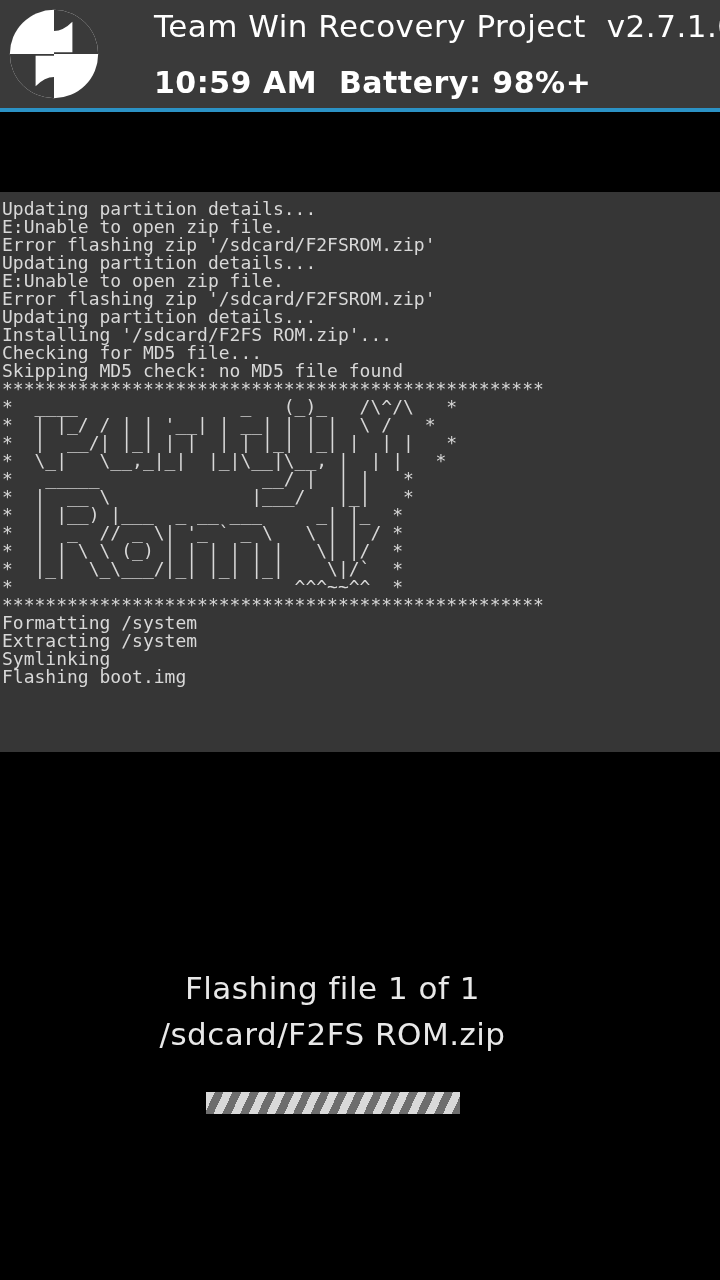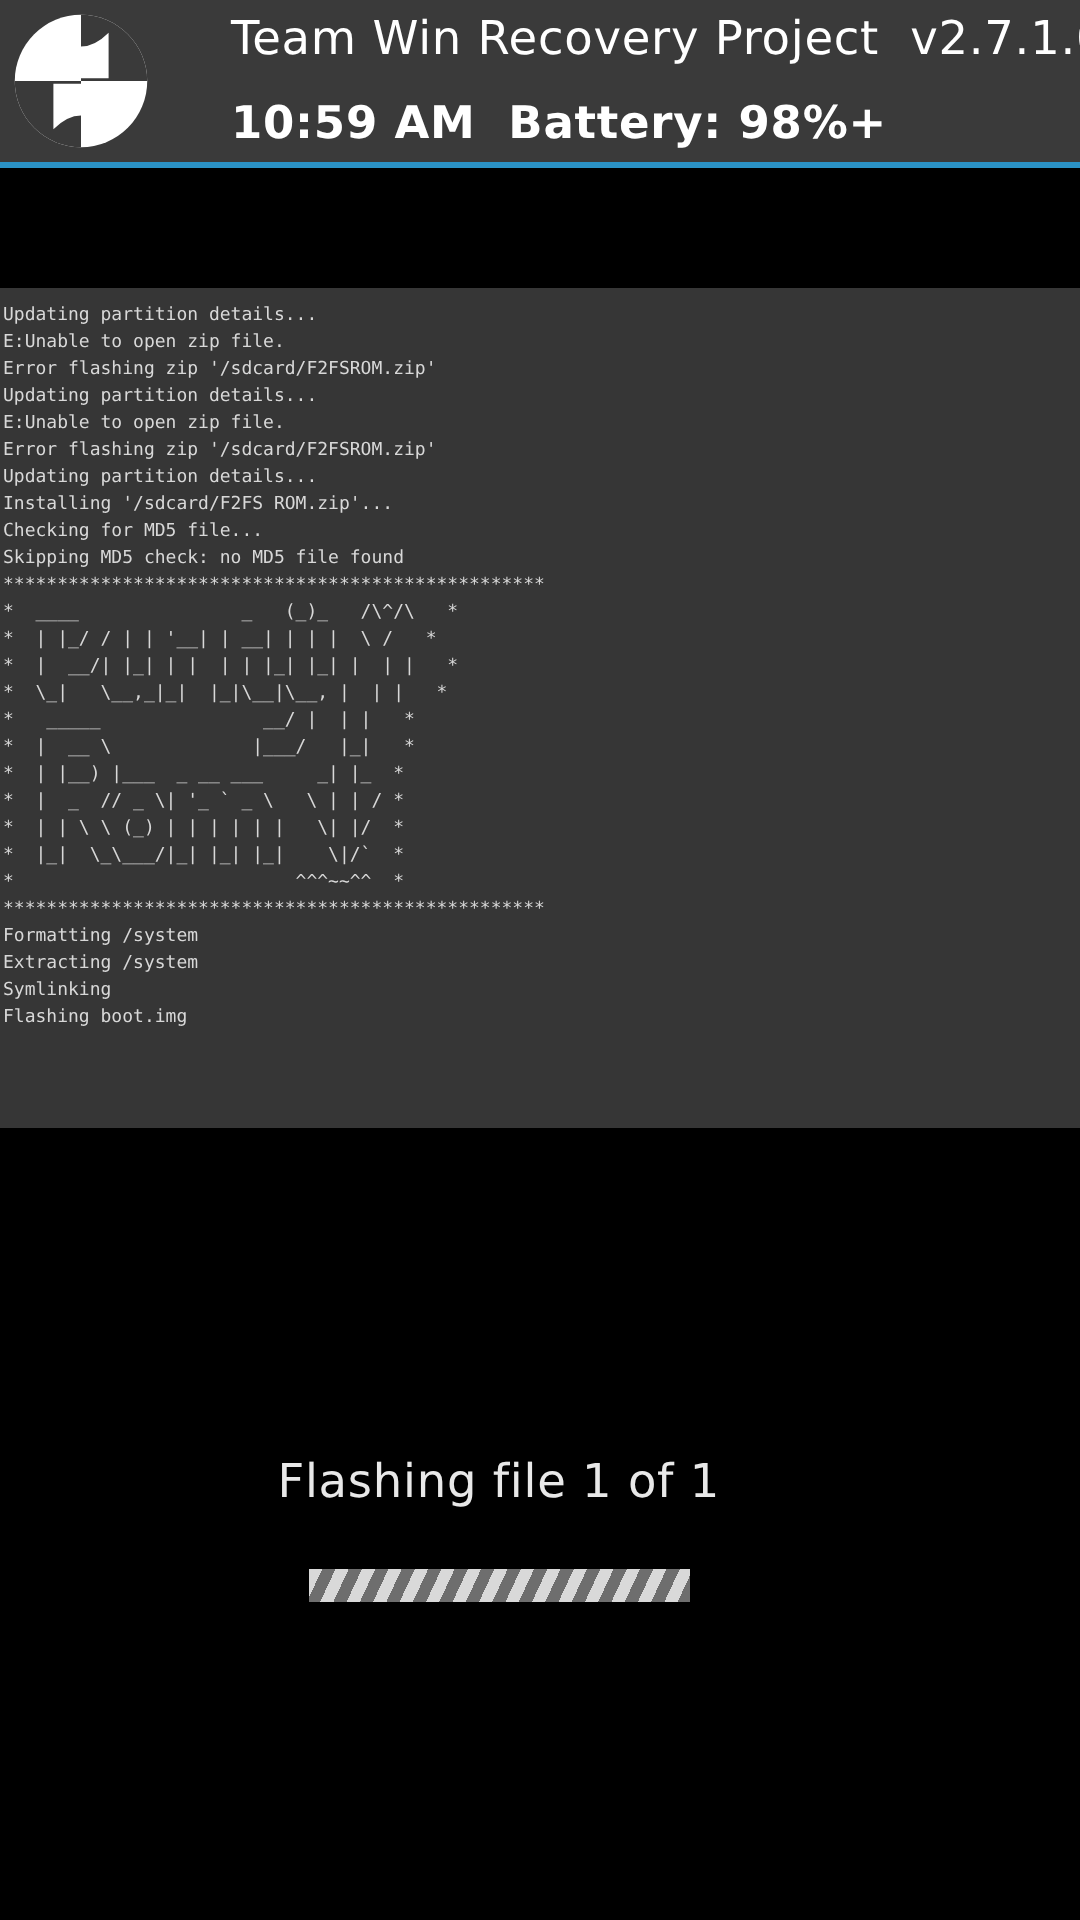--- a/index.html
+++ b/index.html
@@ -46,21 +46,21 @@
     background: #000;
     height: 80px;
   }
   .console {
     background: #363636;
     padding: 8px 2px 6px 2px;
     min-height: 560px;
   }
   .console pre {
     font-family: "DejaVu Sans Mono", "Courier New", monospace;
-    font-size: 12px;
+    font-size: 18px;
     line-height: 18px;
     color: #d8d8d8;
     white-space: pre;
     letter-spacing: 0px;
   }
   .status-area {
     position: absolute;
     width: 665px;
     top: 960px;
     text-align: center;
@@ -141,16 +141,17 @@
 *                          ^^^~~^^  *
 **************************************************
 Formatting /system
 Extracting /system
 Symlinking
 Flashing boot.img</pre>
 </div>
 
 <div class="status-area">
   <div class="status-line">Flashing file 1 of 1</div>
+  <div class="status-line">/sdcard/F2FS ROM.zip</div>
   <div class="progress-wrap">
     <div class="progress-stripes"></div>
   </div>
 </div>
 
 </body></html>

